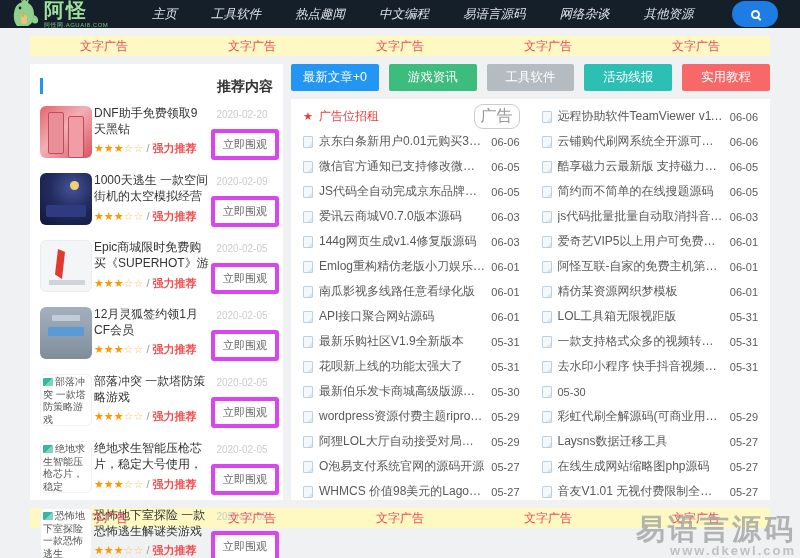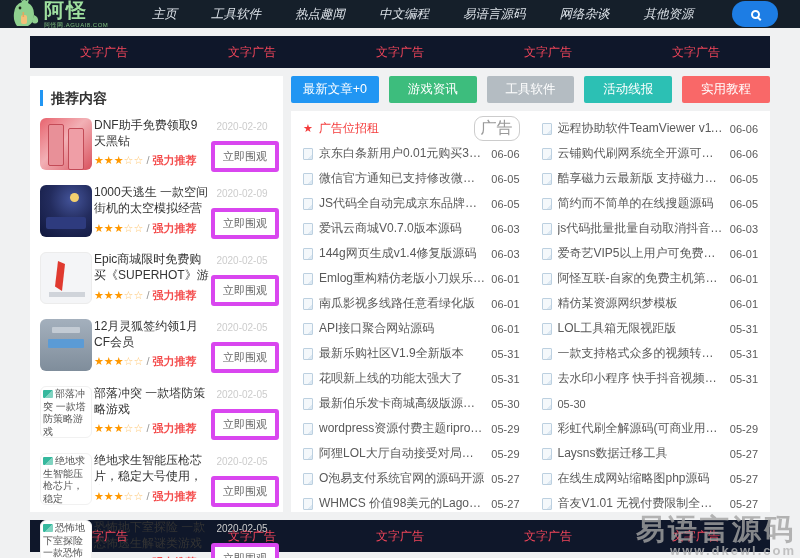--- a/index.html
+++ b/index.html
@@ -14,31 +14,31 @@
   .logo-sub { font-size:6px; color:#7fbf7f; letter-spacing:.5px; margin-top:2px; }
   .nav { display:flex; align-items:center; gap:34px; margin-left:14px; flex:1;font-style:italic; }
   .nav-item { font-size:12.5px; color:#dde3e9; cursor:pointer; white-space:nowrap; }
   .search-btn { width:46px; height:26px; border-radius:13px; background:#1d7de4; border:none;
     display:flex; align-items:center; justify-content:center; cursor:pointer; }
   .mag { width:9px; height:9px; border:2px solid #fff; border-radius:50%; position:relative; }
   .mag::after { content:""; position:absolute; width:2px; height:5px; background:#fff;
     transform:rotate(-45deg); right:-2px; bottom:-4px; }
 
   
-  .ad-strip { margin:8px 30px 0 30px; height:32px; background:#0f172a; display:flex; }
+  .ad-strip { margin:8px 30px 0 30px; height:20px; background:#fef9c3; display:flex; }
   .ad-cell { flex:1; display:flex; align-items:center; justify-content:center;
     font-size:12px; color:#f2455a; cursor:pointer; }
 
   
   .content { display:flex; margin:8px 30px 0 30px; gap:8px; height:436px; }
 
   
   .side-card { width:253px; flex:0 0 253px; background:#fff; padding:10px 10px 6px 10px; }
   .side-title { font-size:14px; font-weight:bold; color:#333; border-left:3px solid #2196f3;
-    padding-left:8px; line-height:16px; margin:4px 0 6px 0; }
+    padding-left:8px; line-height:16px; margin:4px 0 6px 0;text-align:right; }
   .rec-item { display:flex; padding:6px 0 7px 0; }
   .rec-thumb { width:52px; height:52px; border-radius:6px; flex:0 0 52px; overflow:hidden;
     position:relative; font-size:10px; color:#555; line-height:1.25; }
   .t-dnf { background:linear-gradient(135deg,#e8636e 0%,#f2b0b5 45%,#d9525e 100%); }
   .t-dnf::before { content:""; position:absolute; left:8px; top:6px; width:14px; height:40px;
     background:#e89098; border:1px solid #c34b57; border-radius:2px; }
   .t-dnf::after { content:""; position:absolute; left:28px; top:10px; width:14px; height:40px;
     background:#ef9ea6; border:1px solid #c34b57; border-radius:2px; }
   .t-space { background:radial-gradient(circle at 62% 28%, #44549a 0%, #232c5e 45%, #10173c 100%); }
   .t-space::before { content:""; position:absolute; left:30px; top:8px; width:9px; height:9px;

